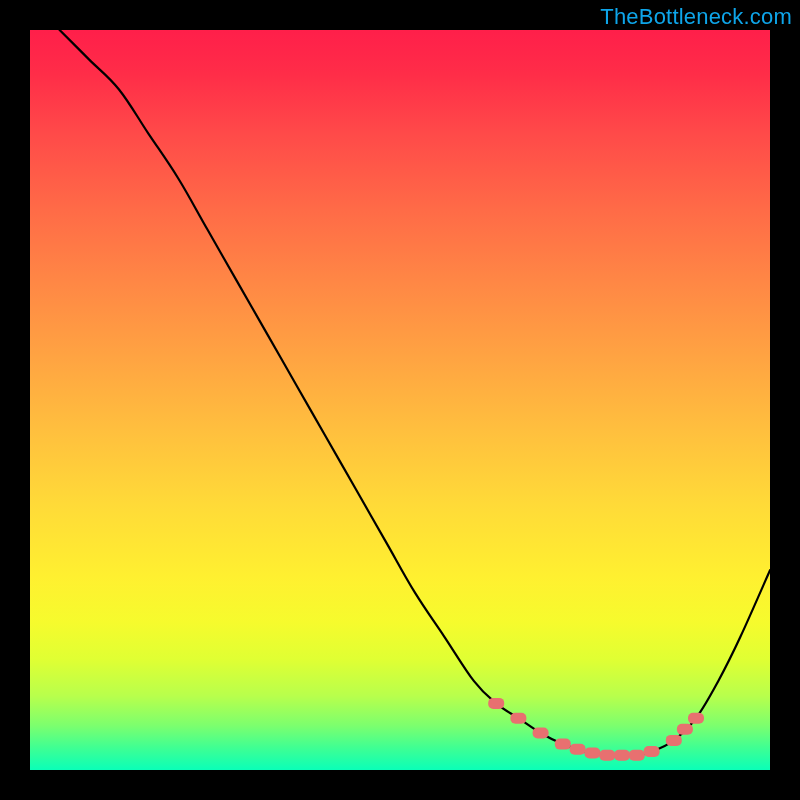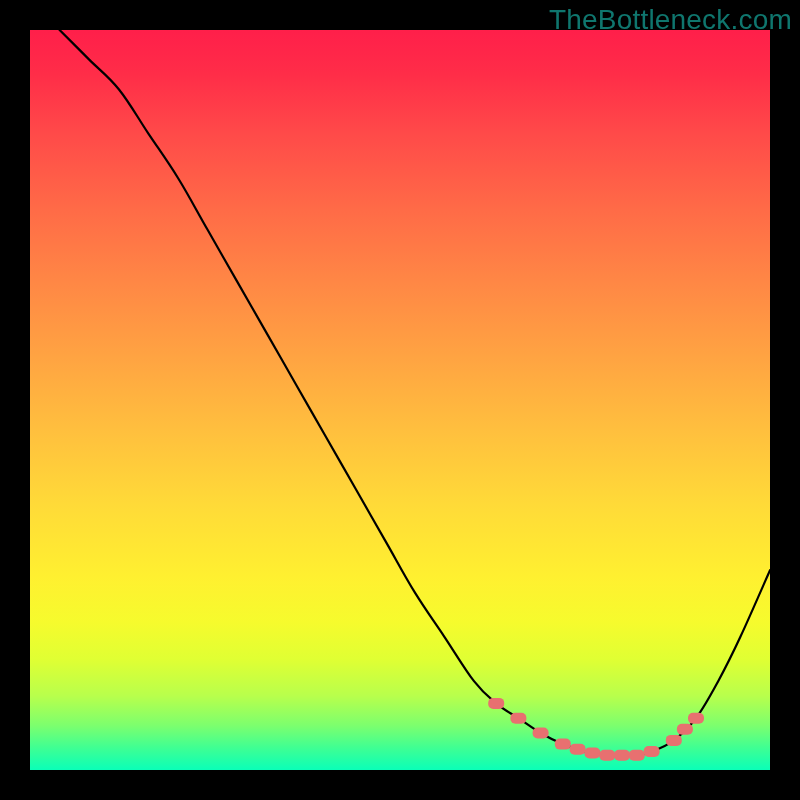--- a/index.html
+++ b/index.html
@@ -49,23 +49,23 @@
       #7cff6e 94%,
       #3fff93 97%,
       #0affb8 100%
     );
   }
   .watermark {
     position: absolute;
     top: 4px;
     right: 8px;
     font-family: Arial, Helvetica, sans-serif;
-    font-size: 28px;
+    font-size: 22px;
     letter-spacing: 0.2px;
-    color: #0f766e;
+    color: #0ea5e9;
     font-weight: 400;
     user-select: none;
   }
   svg.curve {
     position: absolute;
     left: 0;
     top: 0;
   }
 </style>
 </head>

